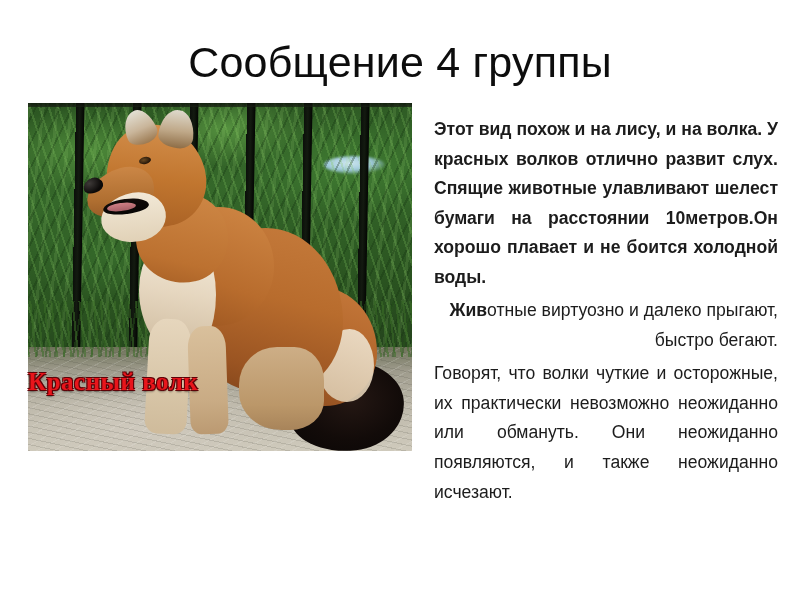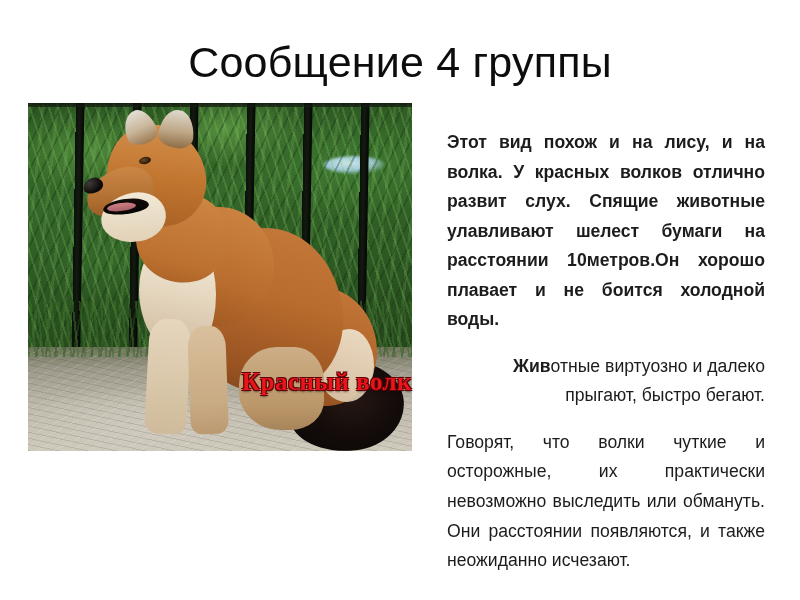--- a/index.html
+++ b/index.html
@@ -332,21 +332,21 @@
     border-radius: 50%;
     transform: rotate(-12deg);
   }
 
   
   .photo-caption {
     position: absolute;
     left: 28px;
     top: 368px;
     width: 384px;
-    text-align: right;
+    text-align: left;
     font-family: "Liberation Serif", serif;
     font-size: 25px;
     font-weight: 700;
     letter-spacing: .5px;
     color: #e8151b;
     text-shadow:
       -1px -1px 0 #5e0207,
        1px -1px 0 #5e0207,
       -1px  1px 0 #5e0207,
        1px  1px 0 #5e0207,
@@ -359,21 +359,21 @@
   .text-col {
     position: absolute;
     left: 430px;
     top: 111px;
     width: 352px;
     font-size: 17.6px;
     line-height: 1.68;
     color: #1c1c1c;
   }
   .para {
-    margin: 17px;
+    margin: 4px;
   }
   .para-bold {
     font-weight: 700;
     text-align: justify;
     text-align-last: left;
   }
   .para-mixed {
     font-weight: 400;
     text-align: right;
   }
@@ -433,17 +433,17 @@
   <div class="photo-caption">Красный волк</div>
 
   <div class="text-col">
 
     <p class="para para-bold">Этот вид похож и на лису, и на волка. У красных волков отлично развит слух. Спящие животные улавливают шелест бумаги на расстоянии 10метров.Он хорошо плавает и не боится холодной воды.</p>
 
     <p class="para para-mixed">
       <b>Жив</b><span>отные виртуозно и далеко прыгают, быстро бегают.</span>
     </p>
 
-    <p class="para para-justified">Говорят, что волки чуткие и осторожные, их практически невозможно выследить или обмануть. Они расстоянии появляются, и также неожиданно исчезают.</p>
+    <p class="para para-justified">Говорят, что волки чуткие и осторожные, их практически невозможно неожиданно или обмануть. Они неожиданно появляются, и также неожиданно исчезают.</p>
 
   </div>
 
 </div>
 
 </body></html>

